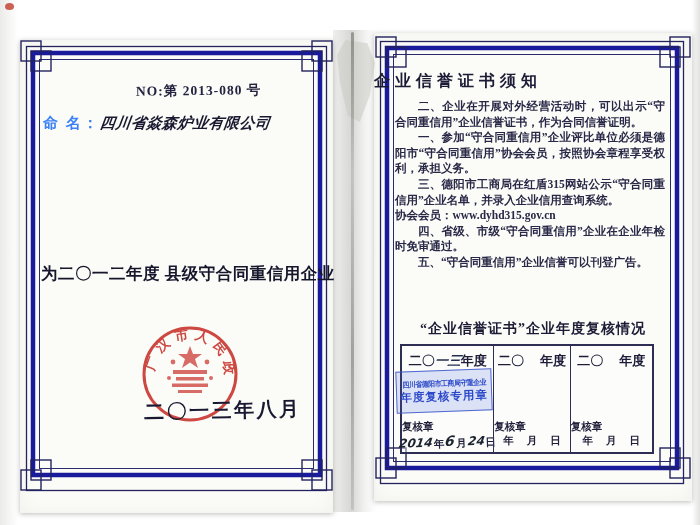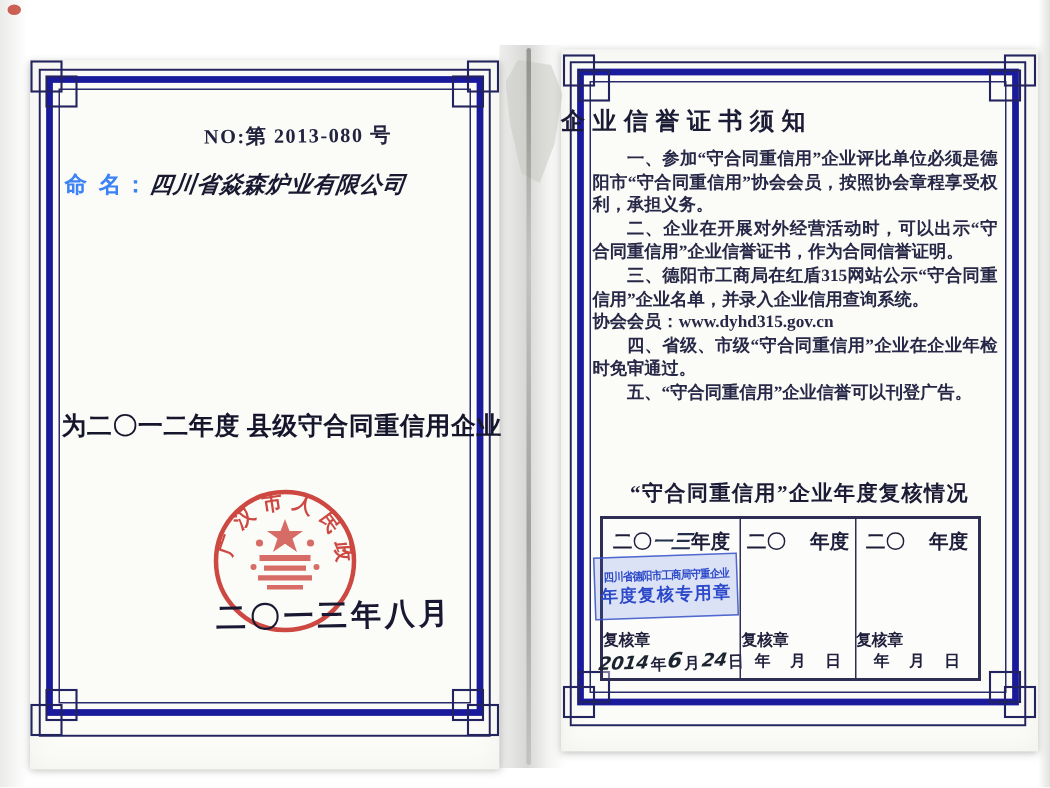--- a/index.html
+++ b/index.html
@@ -89,21 +89,21 @@
         <rect x="282" y="420" width="20" height="20"></rect>
     </g>
   </svg>
 
   <div class="abs cert-no" style="left:116px;top:42px;">NO:第 2013-080 号</div>
 
   <div class="abs name-line" style="left:23px;top:74px;">
     <span class="name-label cjk">命 名：</span><span class="handwrite company">四川省焱森炉业有限公司</span>
   </div>
 
-  <div class="abs award-line" style="left:21px;top:233px;">为二〇一二年度 县级守合同重信用企业</div>
+  <div class="abs award-line" style="left:21px;top:223px;">为二〇一二年度 县级守合同重信用企业</div>
 
 
   <svg class="frame-svg" style="left:108px;top:272px;z-index:5;opacity:.88;" width="124" height="124" viewBox="0 0 124 124">
     <circle cx="62" cy="62" r="46" fill="none" stroke="#c8302a" stroke-width="3"></circle>
     <path id="sealArcL" d="M 27,62 A 35,35 0 1 1 97,62" fill="none"></path>
     <text font-size="13.5" font-weight="bold" fill="#c8302a" letter-spacing="5.5" style="font-family:'Liberation Serif',serif;">
       <textPath href="#sealArcL" startOffset="2%">广汉市人民政府</textPath>
     </text>
     <g fill="#c8302a" opacity=".8">
       <polygon points="62,34 65,42 74,42 67,47 70,56 62,50.5 54,56 57,47 50,42 59,42"></polygon>
@@ -134,29 +134,29 @@
       <rect x="2" y="425" width="20" height="20"></rect>
         <rect x="12" y="415" width="20" height="20"></rect>
       <rect x="296" y="425" width="20" height="20"></rect>
         <rect x="286" y="415" width="20" height="20"></rect>
     </g>
   </svg>
 
   <div class="abs notice-title" style="left:0;top:38px;">企业信誉证书须知</div>
 
   <div class="abs notice-body" style="left:21px;top:66px;width:270px;">
+    <p>二、企业在开展对外经营活动时，可以出示“守合同重信用”企业信誉证书，作为合同信誉证明。</p>
     <p>一、参加“守合同重信用”企业评比单位必须是德阳市“守合同重信用”协会会员，按照协会章程享受权利，承担义务。</p>
-    <p>二、企业在开展对外经营活动时，可以出示“守合同重信用”企业信誉证书，作为合同信誉证明。</p>
     <p>三、德阳市工商局在红盾315网站公示“守合同重信用”企业名单，并录入企业信用查询系统。</p>
     <p class="no-indent">协会会员：www.dyhd315.gov.cn</p>
     <p>四、省级、市级“守合同重信用”企业在企业年检时免审通过。</p>
     <p>五、“守合同重信用”企业信誉可以刊登广告。</p>
   </div>
 
-  <div class="abs review-title" style="left:0;top:287px;">“守合同重信用”企业年度复核情况</div>
+  <div class="abs review-title" style="left:0;top:287px;">“企业信誉证书”企业年度复核情况</div>
 
   <div class="abs review-table" style="left:26px;top:311px;width:250px;height:106px;">
 
     <div class="rt-col" style="width:92px;">
       <div class="year-row">
         <span>二〇</span><span class="handwrite year-hw">一三</span><span>年度</span>
       </div>
       <div class="blue-stamp">
         <div class="stamp-l1">四川省德阳市工商局守重企业</div>
         <div class="stamp-l2">年度复核专用章</div>

